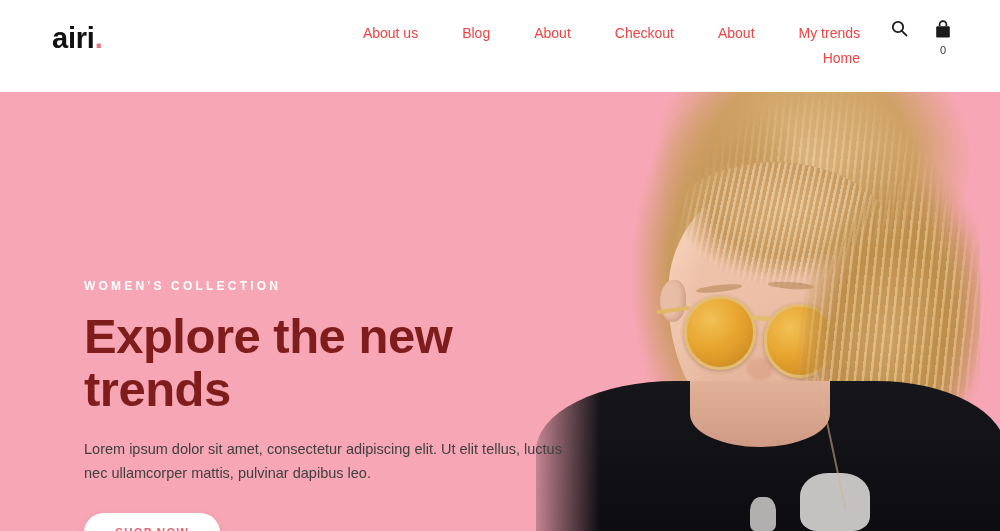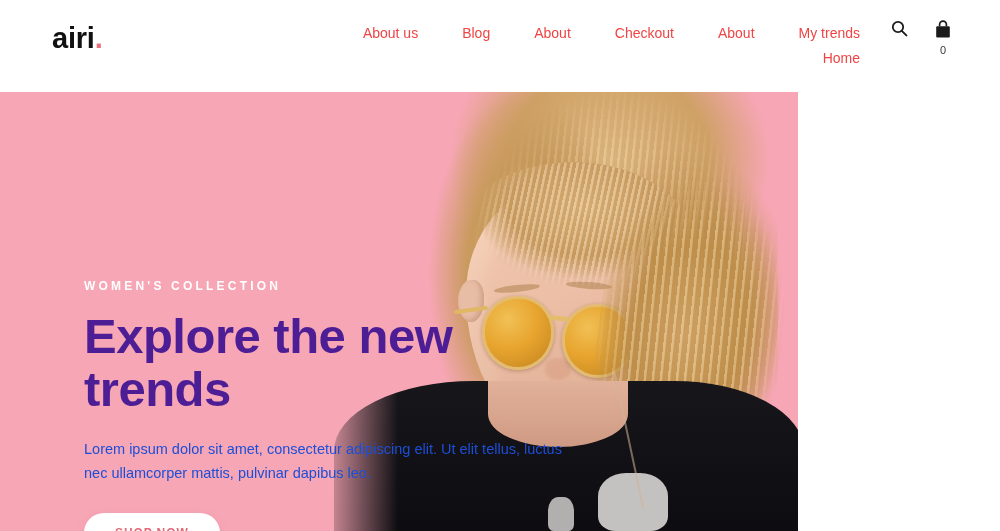--- a/index.html
+++ b/index.html
@@ -66,21 +66,21 @@
   .search-icon svg { display:block; }
   .bag-wrap { display:flex; flex-direction:column; align-items:center; }
   .cart-count {
     font-size:11px; color:#3a3a3a;
     margin-top:3px; line-height:1;
   }
 
   
   .hero {
     position:absolute; top:92px; left:0;
-    width:798px; height:439px;
+    width:1000px; height:439px;
     background:#f7a6b5;
     overflow:hidden;
   }
 
   
   .hero-photo {
     position:absolute;
     right:0; bottom:0;
     width:500px; height:439px;
     overflow:hidden;
@@ -287,28 +287,28 @@
     font-size:12px;
     font-weight:bold;
     letter-spacing:3.2px;
     color:#ffffff;
     margin-bottom:18px;
     line-height:1;
   }
   .hero-title {
     font-size:49px;
     font-weight:bold;
-    color:#4c1d95;
+    color:#7f1d1d;
     line-height:1.08;
     letter-spacing:-0.5px;
     margin-bottom:22px;
   }
   .hero-text {
     font-size:14.5px;
-    color:#1d4ed8;
+    color:#404040;
     line-height:1.65;
     max-width:490px;
     margin-bottom:27px;
   }
   .shop-btn {
     display:inline-block;
     background:#ffffff;
     color:#e26b77;
     font-size:12px;
     font-weight:bold;

